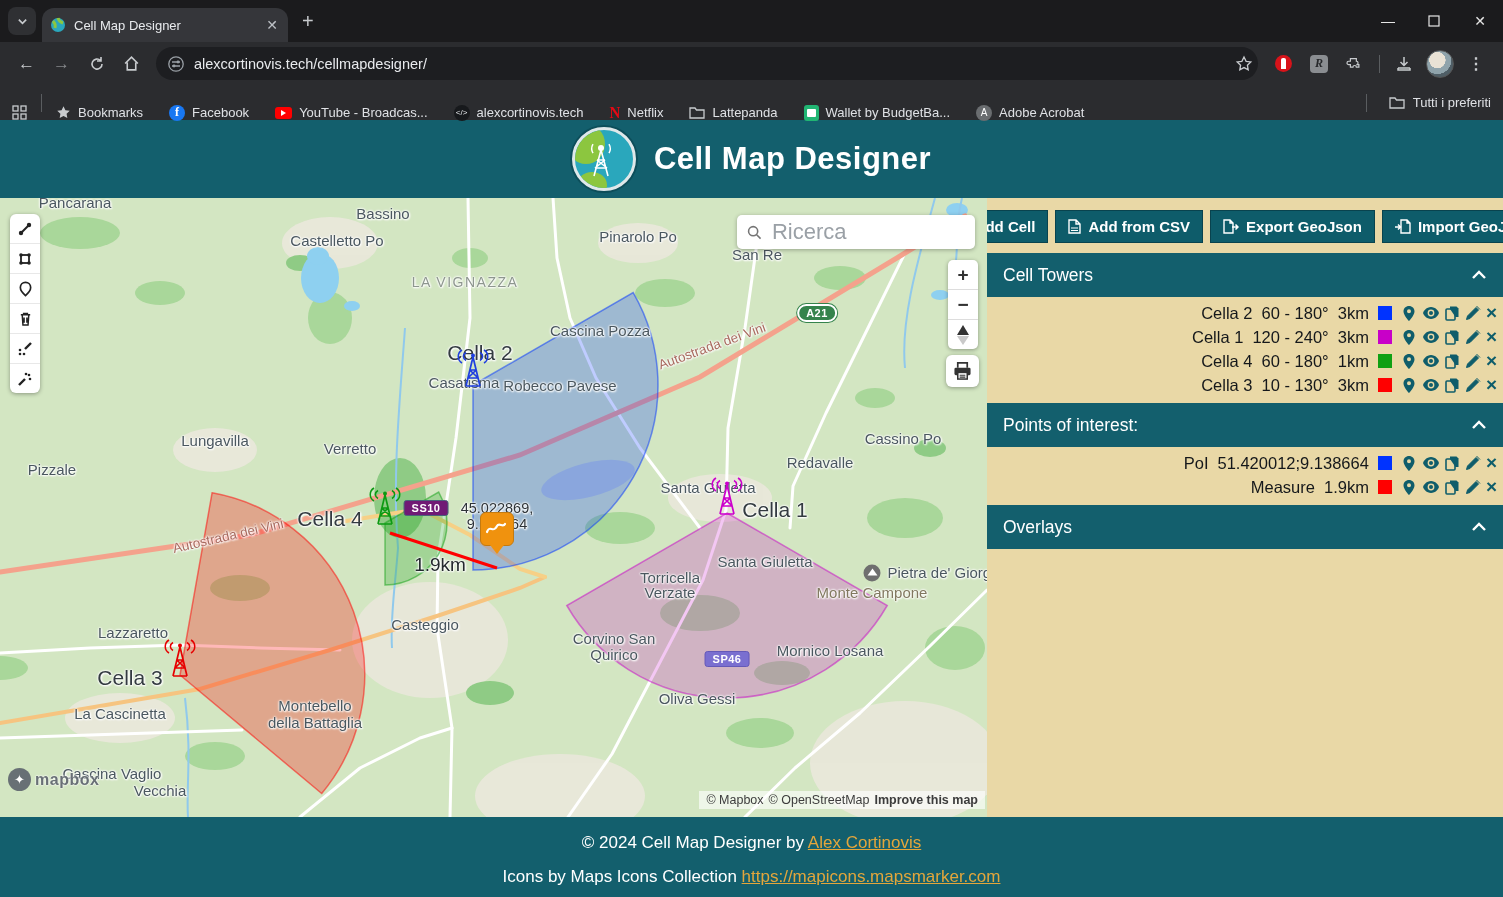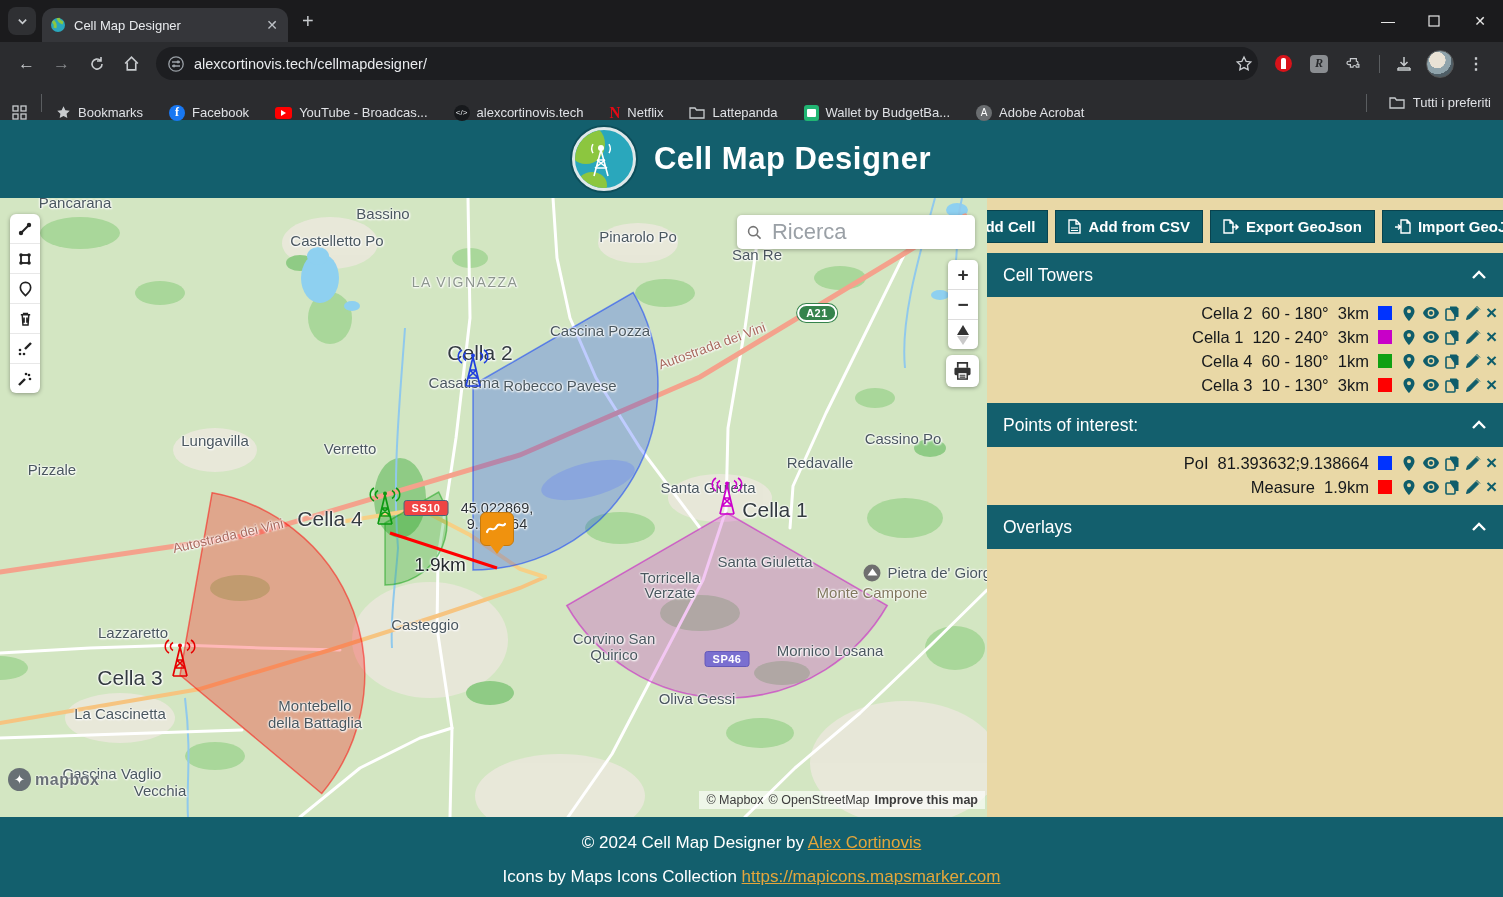--- a/index.html
+++ b/index.html
@@ -65,21 +65,21 @@
       text-shadow:0 0 2px #fff,0 0 2px #fff,0 0 3px #fff,1px 1px 2px #fff;}
   .map-label.big{font-size:21px;color:#333b40;}
   .map-label.small{font-size:14px;color:#8d968e;letter-spacing:1.5px;}
   .map-label.road{font-size:13.5px;color:#a96b5f;}
   .map-label.coord{font-size:14.5px;color:#2d3338;}
   .map-label.measure{font-size:19px;color:#23292d;}
   .map-label.brown{color:#81785f;}
 
   .badge{position:absolute;transform:translate(-50%,-50%);font-size:11px;font-weight:bold;color:#fff;
       padding:1px 7px;border-radius:3px;letter-spacing:.5px;}
-  .b-ss10{background:#ef4444;border:1px solid #49657a;}
+  .b-ss10{background:#701a75;border:1px solid #49657a;}
   .b-a21{background:#35834c;border:2px solid #fff;border-radius:9px;box-shadow:0 0 0 1px #35834c;}
   .b-sp46{background:#7a6fd0;border:1px solid #6459b8;}
 
   .tower{position:absolute;transform:translate(-50%,-90%);}
   .mountain{position:absolute;left:872px;top:375px;transform:translate(-50%,-50%);width:17px;height:17px;border-radius:50%;background:#6f6f6f;display:flex;align-items:center;justify-content:center;}
   .mountain:after{content:"";border-left:5px solid transparent;border-right:5px solid transparent;border-bottom:7px solid #fff;margin-top:-2px;}
 
   .poi-marker{position:absolute;left:497px;top:348px;transform:translate(-50%,-100%);width:32px;height:32px;border-radius:6px;border:1px solid #c47a10;}
   .poi-marker:after{content:"";position:absolute;left:50%;top:100%;transform:translateX(-50%);
       border-left:7px solid transparent;border-right:7px solid transparent;border-top:9px solid #f0920e;}
@@ -670,21 +670,21 @@
       <span>Points of interest:</span>
       <svg class="chev" width="16" height="10" viewBox="0 0 16 10">
           <path d="M2 8 L8 2 L14 8" stroke="#fff" stroke-width="2.4" fill="none"></path>
         </svg>
     </div>
 
     <div class="rows">
 
         <div class="row">
           <span>PoI</span>
-          <span>81.393632;9.138664</span>
+          <span>51.420012;9.138664</span>
           <span class="chip" style="background: rgb(0, 51, 255);"></span>
           <span class="row-icons">
             <svg width="16" height="17" viewBox="0 0 16 17">
               <path d="M8 1 C4.8 1 2.5 3.4 2.5 6.4 c0 3.8 5.5 9.6 5.5 9.6 s5.5-5.8 5.5-9.6 C13.5 3.4 11.2 1 8 1 z M8 8.2 a2 2 0 1 1 0-4 2 2 0 0 1 0 4z" fill="currentColor"></path>
             </svg>
             <svg width="18" height="14" viewBox="0 0 18 14">
               <path d="M9 1 C4.5 1 1.5 5 1 7 c.5 2 3.5 6 8 6 s7.5-4 8-6 c-.5-2-3.5-6-8-6z" fill="currentColor"></path>
               <circle cx="9" cy="7" r="3.4" fill="#e9d8a6"></circle>
               <circle cx="9" cy="7" r="2" fill="currentColor"></circle>
             </svg>

